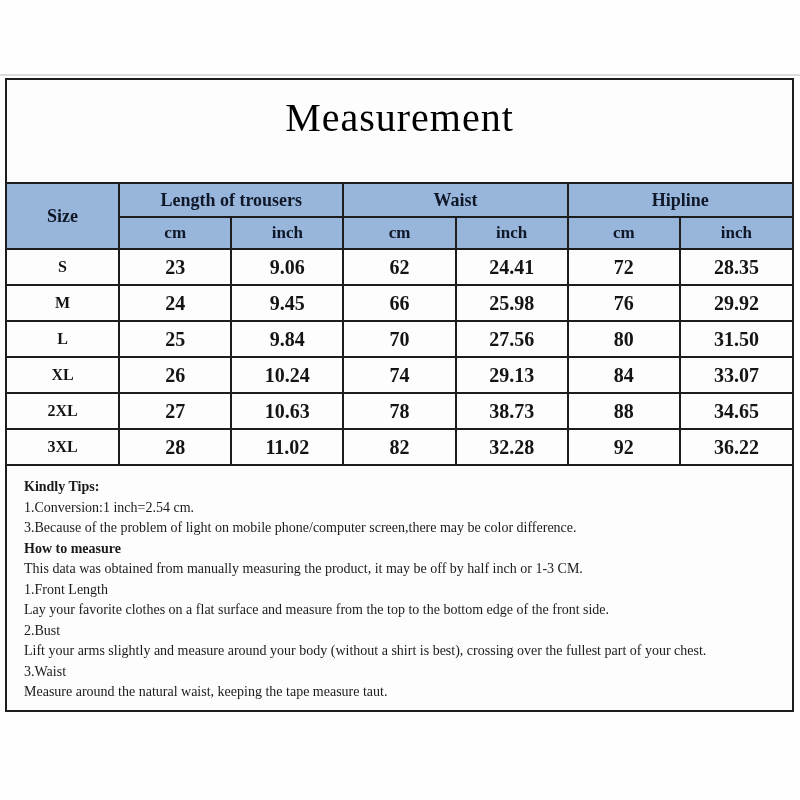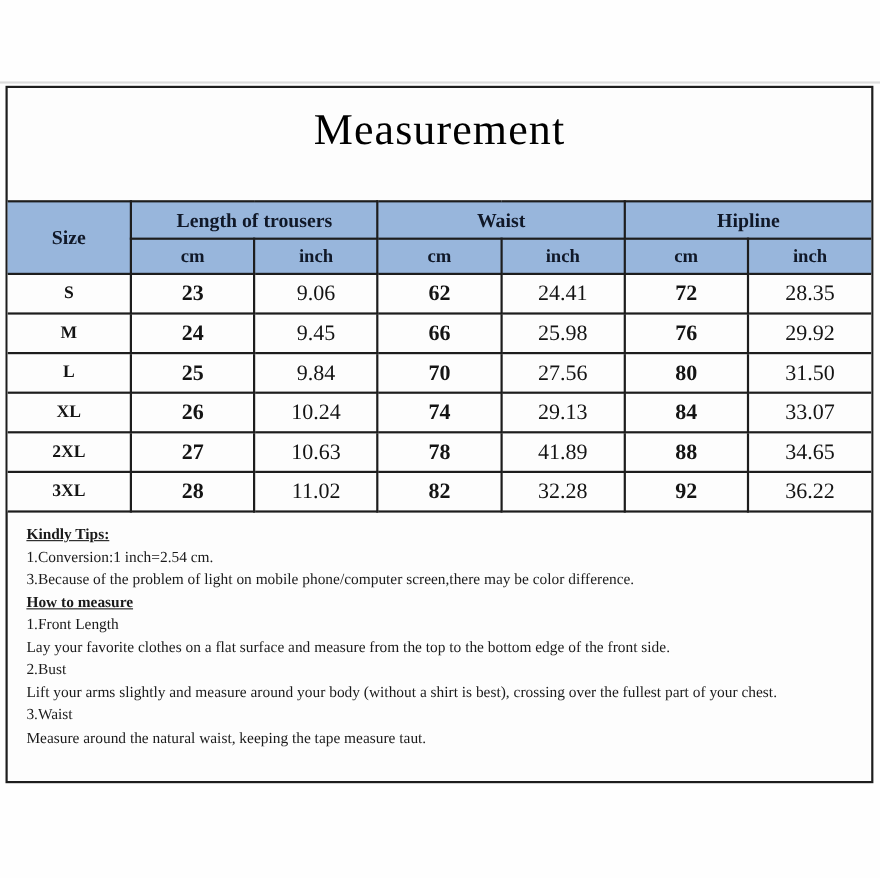--- a/index.html
+++ b/index.html
@@ -53,29 +53,29 @@
     background: var(--header-bg, #98b6dc);
     font-weight: bold;
     color: #101828;
   }
   .size-chart .group-row th { height: 34px; font-size: 18px; }
   .size-chart .unit-row  th { height: 32px; font-size: 17px; }
   .size-chart tbody tr { height: 36px; background: #fdfdfd; }
   .size-chart tbody th { font-size: 16px; font-weight: bold; }
   .size-chart tbody td { font-size: 20px; }
   .size-chart tbody td.cm { font-weight: bold; }
-  .size-chart tbody td.inch { font-weight: normal; }
+  .size-chart tbody td.inch { font-weight: bold; }
   .notes {
     padding: 11px 16px 0 17px;
     font-size: 14px;
     line-height: 20.5px;
     color: #1a1a1a;
   }
   .notes .note-line { white-space: nowrap; }
-  .notes .bold { font-weight: bold; text-decoration: underline; }
+  .notes .bold { font-weight: bold; }
 </style>
 </head>
 <body>
 
 <div class="page">
   <div class="artifact-line"></div>
   <div class="sheet">
 
     <div class="title">Measurement</div>
 
@@ -131,41 +131,42 @@
             <td class="cm">74</td>
             <td class="inch">29.13</td>
             <td class="cm">84</td>
             <td class="inch">33.07</td>
           </tr>
           <tr>
             <th>2XL</th>
             <td class="cm">27</td>
             <td class="inch">10.63</td>
             <td class="cm">78</td>
-            <td class="inch">41.89</td>
+            <td class="inch">38.73</td>
             <td class="cm">88</td>
             <td class="inch">34.65</td>
           </tr>
           <tr>
             <th>3XL</th>
             <td class="cm">28</td>
             <td class="inch">11.02</td>
             <td class="cm">82</td>
             <td class="inch">32.28</td>
             <td class="cm">92</td>
             <td class="inch">36.22</td>
           </tr>
         </tbody>
     </table>
 
     <div class="notes" id="notes">
         <div class="note-line bold">Kindly Tips:</div>
         <div class="note-line">1.Conversion:1 inch=2.54 cm.</div>
         <div class="note-line">3.Because of the problem of light on mobile phone/computer screen,there may be color difference.</div>
         <div class="note-line bold">How to measure</div>
+        <div class="note-line">This data was obtained from manually measuring the product, it may be off by half inch or 1-3 CM.</div>
         <div class="note-line">1.Front Length</div>
         <div class="note-line">Lay your favorite clothes on a flat surface and measure from the top to the bottom edge of the front side.</div>
         <div class="note-line">2.Bust</div>
         <div class="note-line">Lift your arms slightly and measure around your body (without a shirt is best), crossing over the fullest part of your chest.</div>
         <div class="note-line">3.Waist</div>
         <div class="note-line">Measure around the natural waist, keeping the tape measure taut.</div>
       </div>
 
   </div>
 </div>

